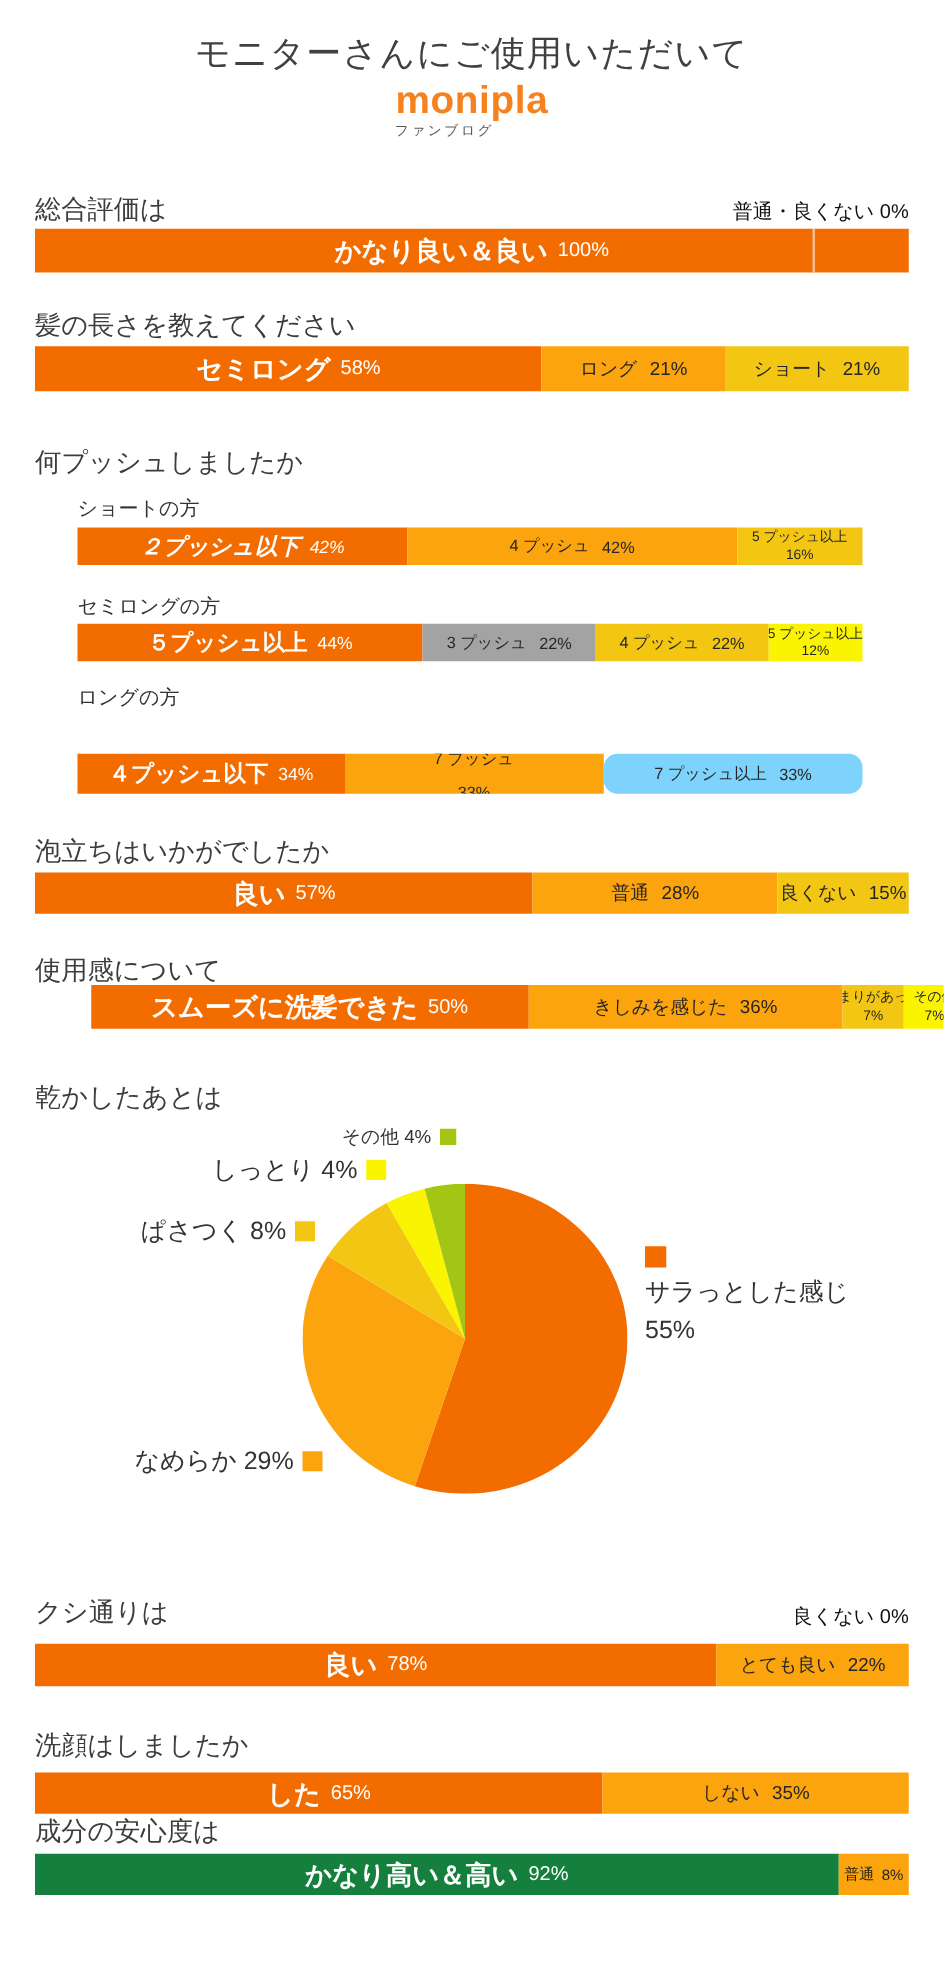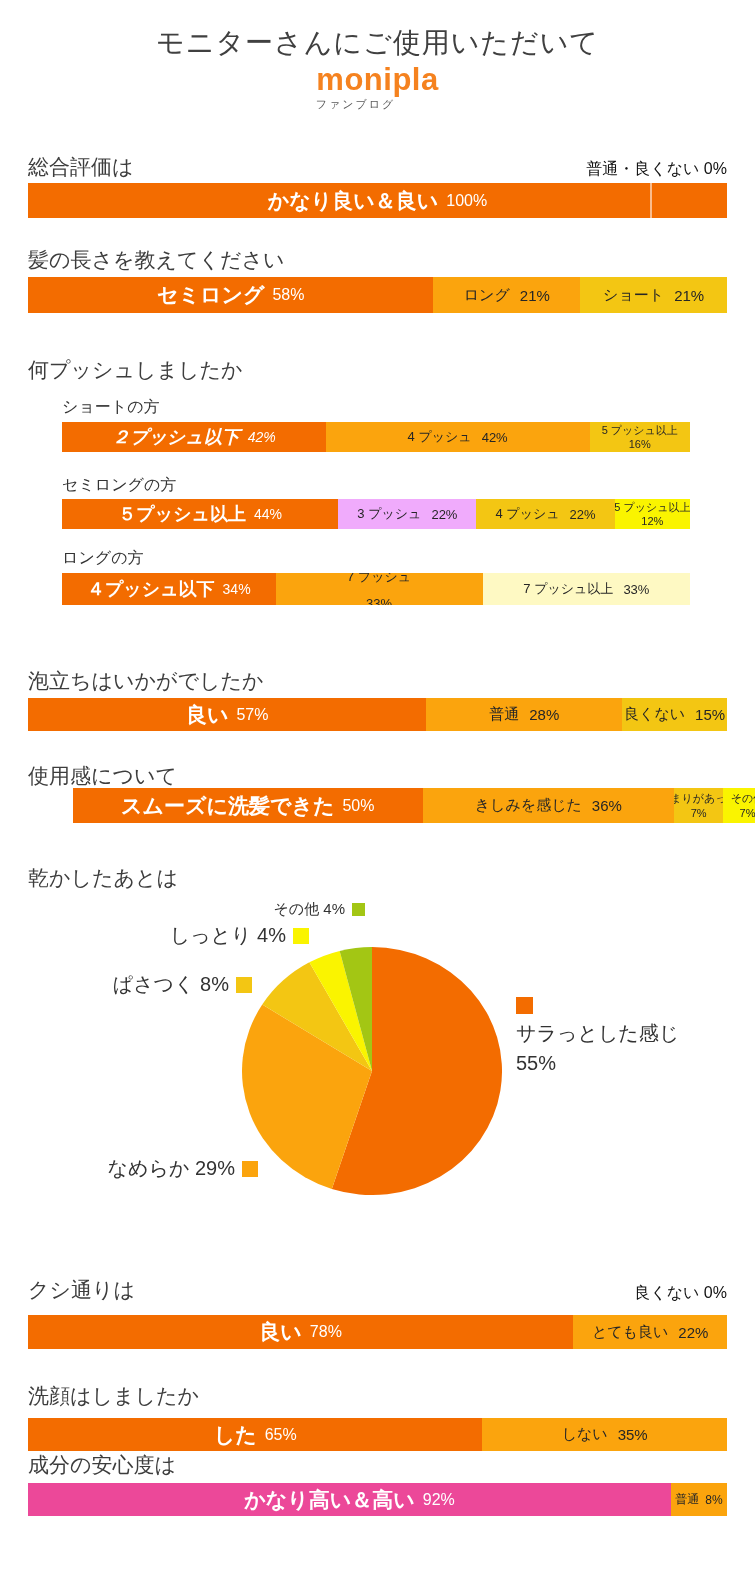--- a/index.html
+++ b/index.html
@@ -103,45 +103,45 @@
         <span>16%</span>
       </div>
     </div>
 
   <div class="sub-title" style="top:475px;">セミロングの方</div>
   <div class="bar indent compact" style="top:499px; height:30px;">
       <div class="seg lead" style="flex-grow: 44; flex-basis: 0px; background: rgb(243, 108, 0);">
         <span class="lead-label">５プッシュ以上</span>
         <span class="lead-pct">44%</span>
       </div>
-      <div class="seg mid" style="flex-grow: 22; flex-basis: 0px; background: #f0abfc;">
+      <div class="seg mid" style="flex-grow: 22; flex-basis: 0px; background: #a3a3a3;">
         <span>3 プッシュ</span>
         <span>22%</span>
       </div>
       <div class="seg mid" style="flex-grow: 22; flex-basis: 0px; background: rgb(243, 198, 19);">
         <span>4 プッシュ</span>
         <span>22%</span>
       </div>
       <div class="seg small" style="flex-grow: 12; flex-basis: 0px; background: rgb(250, 244, 0);">
         <span>5 プッシュ以上</span>
         <span>12%</span>
       </div>
     </div>
 
   <div class="sub-title" style="top:548px;">ロングの方</div>
-  <div class="bar indent compact" style="top:573px; height:32px;">
+  <div class="bar indent compact" style="top:603px; height:32px;">
       <div class="seg lead" style="flex-grow: 34; flex-basis: 0px; background: rgb(243, 108, 0);">
         <span class="lead-label">４プッシュ以下</span>
         <span class="lead-pct">34%</span>
       </div>
       <div class="seg mid" style="flex-grow: 33; flex-basis: 0px; background: rgb(251, 164, 13); flex-direction: column;">
         <span>7 プッシュ</span>
         <span>33%</span>
       </div>
-      <div class="seg mid" style="flex-grow: 33; flex-basis: 0px; background: #fef9c3;">
+      <div class="seg mid" style="flex-grow: 33; flex-basis: 0px; background: #7dd3fc; border-radius: 11px;">
         <span>7 プッシュ以上</span>
         <span>33%</span>
       </div>
     </div>
 
   <div class="sec-title" style="top:667px;">泡立ちはいかがでしたか</div>
   <div class="bar" style="top:698px; height:33px;">
       <div class="seg lead" style="flex-grow: 57; flex-basis: 0px; background: rgb(243, 108, 0);">
         <span class="lead-label">良い</span>
         <span class="lead-pct">57%</span>
@@ -232,21 +232,21 @@
         <span class="lead-pct">65%</span>
       </div>
       <div class="seg mid" style="flex-grow: 35; flex-basis: 0px; background: rgb(251, 164, 13);">
         <span>しない</span>
         <span>35%</span>
       </div>
     </div>
 
   <div class="sec-title" style="top:1451px;">成分の安心度は</div>
   <div class="bar" style="top:1483px; height:33px;">
-      <div class="seg lead" style="flex-grow: 92; flex-basis: 0px; background: #ec4899;">
+      <div class="seg lead" style="flex-grow: 92; flex-basis: 0px; background: #15803d;">
         <span class="lead-label">かなり高い＆高い</span>
         <span class="lead-pct">92%</span>
       </div>
       <div class="seg mid_sm" style="flex-grow: 8; flex-basis: 0px; background: rgb(251, 164, 13);">
         <span>普通</span>
         <span>8%</span>
       </div>
     </div>
 
 </div>

